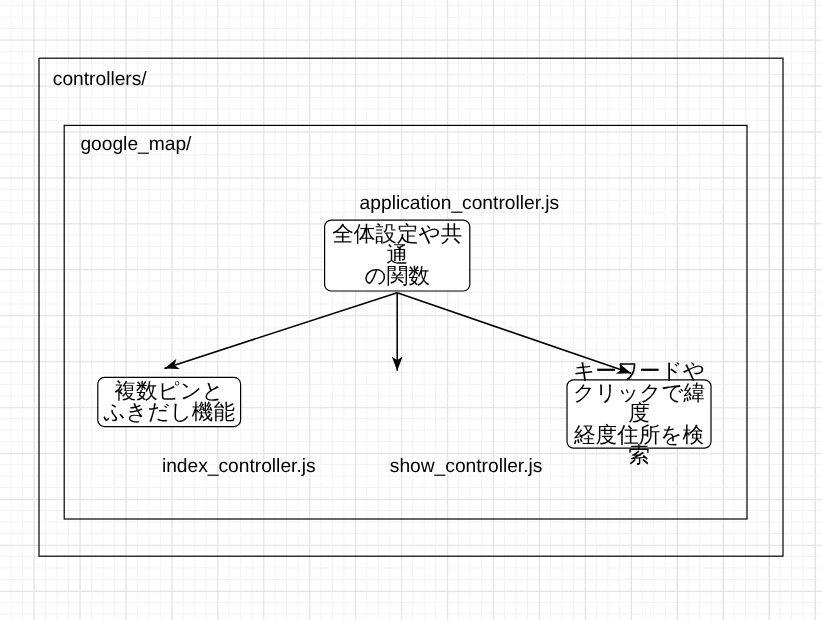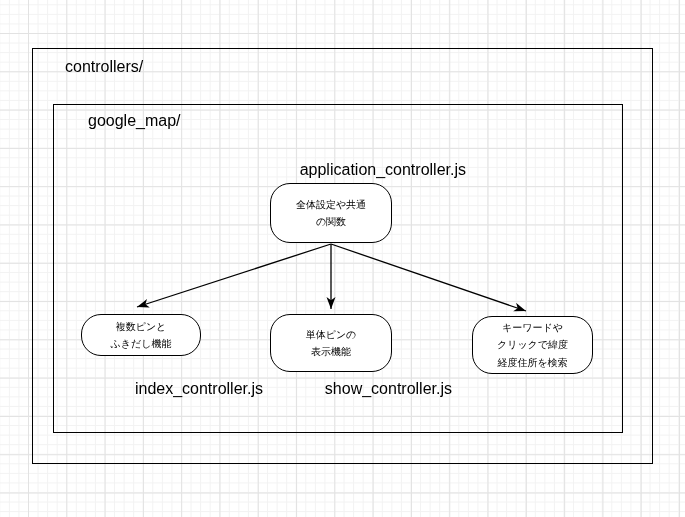--- a/index.html
+++ b/index.html
@@ -32,21 +32,20 @@
     box-sizing: border-box;
   }
   .frame-outer { left: 32px; top: 48px; width: 621px; height: 416px; }
   .frame-inner { left: 53px; top: 104px; width: 570px; height: 329px; }
 
   .frame-label {
     position: absolute;
     font-size: 16px;
     line-height: 19px;
     white-space: nowrap;
-    margin-left: 21px;
   }
   .label-controllers { left: 44px; top: 57px; }
   .label-google-map  { left: 67px; top: 111px; }
 
   .file-label {
     position: absolute;
     width: 240px;
     font-size: 16px;
     line-height: 19px;
     text-align: right;
@@ -54,27 +53,27 @@
   }
   .label-application { left: 226px; top: 160px; }
   .label-index       { left: 23px;  top: 379px; }
   .label-show        { left: 212px; top: 379px; }
   .label-form        { left: 412px; top: 380px; }
 
   .node {
     position: absolute;
     box-sizing: border-box;
     border: 1.4px solid #000000;
-    border-radius: 20px;
+    border-radius: 6px;
     background: #ffffff;
     display: flex;
     align-items: center;
     justify-content: center;
     text-align: center;
-    font-size: 10px;
+    font-size: 18px;
     line-height: 17.5px;
     white-space: pre-line;
     padding: 2px 4px;
   }
   .node-application { left: 270px; top: 183px; width: 122px; height: 60px; }
   .node-index       { left: 81px;  top: 314px; width: 120px; height: 42px; }
   .node-show        { left: 270px; top: 314px; width: 122px; height: 58px; }
   .node-form        { left: 472px; top: 316px; width: 121px; height: 58px; }
 
   .arrows {
@@ -111,21 +110,19 @@
   </svg>
 
   <div class="file-label label-application">application_controller.js</div>
   <div class="node node-application">全体設定や共通
 の関数</div>
 
   <div class="node node-index">複数ピンと
 ふきだし機能</div>
   <div class="file-label label-index">index_controller.js</div>
 
-  <div class="node node-show">単体ピンの
-表示機能</div>
   <div class="file-label label-show">show_controller.js</div>
 
   <div class="node node-form">キーワードや
 クリックで緯度
 経度住所を検索</div>
 
 </div>
 
 </body></html>

